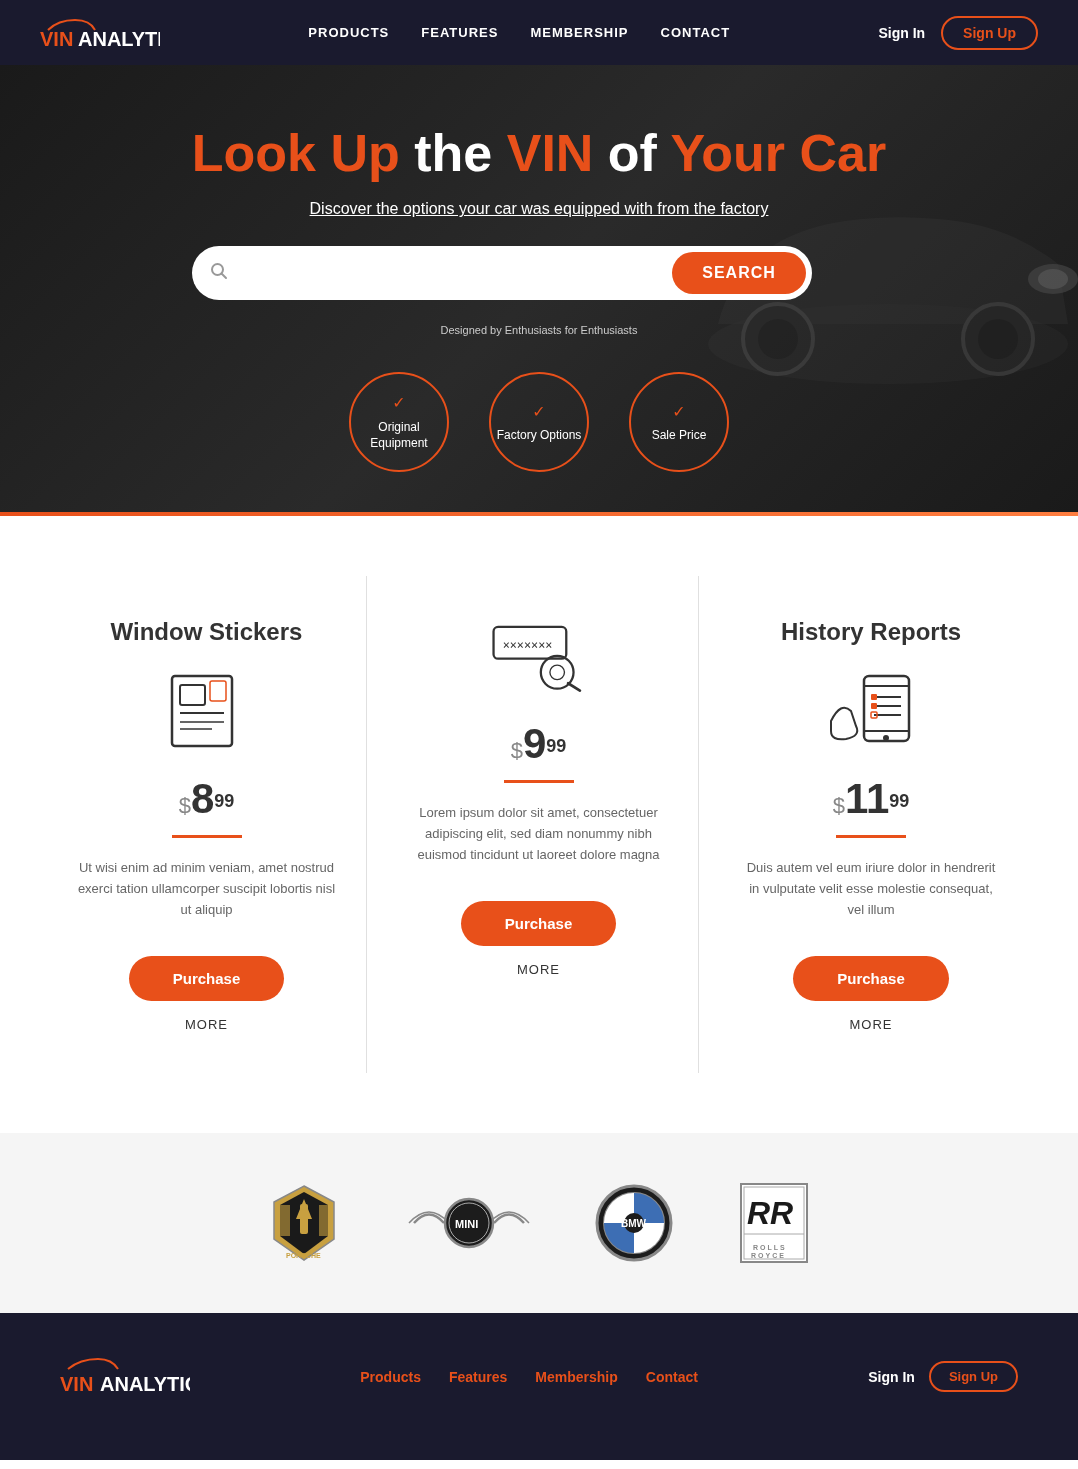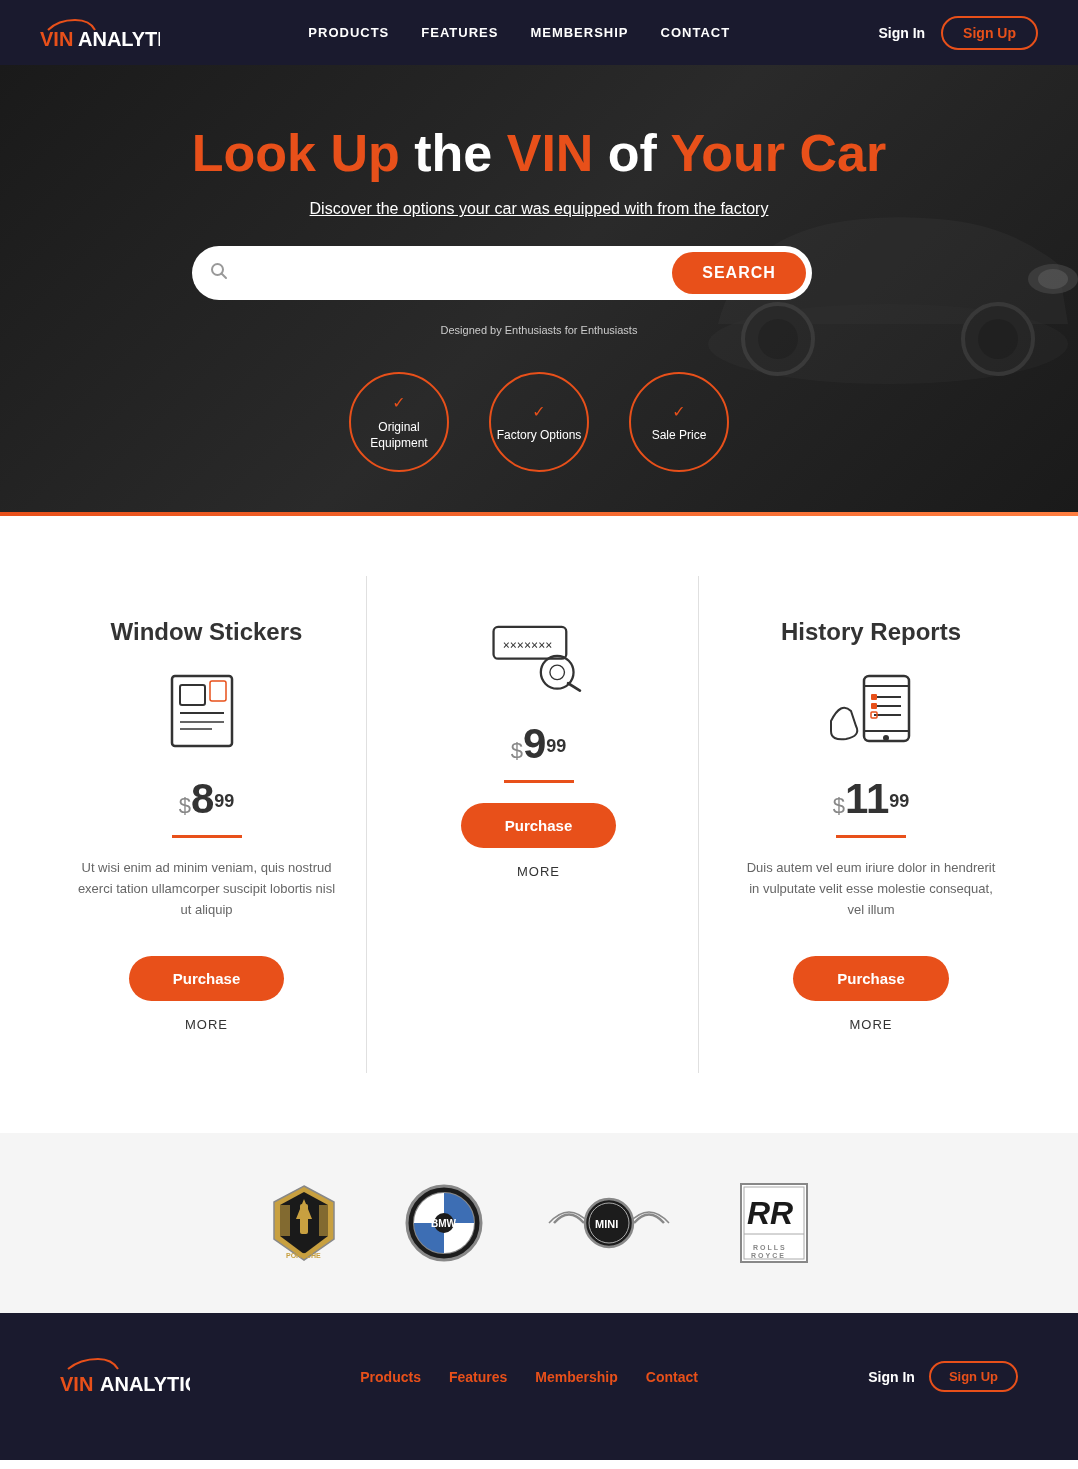--- a/index.html
+++ b/index.html
@@ -377,39 +377,40 @@
         <line x1="18" y1="42" x2="62" y2="42" stroke="#333" stroke-width="2"></line>
         <line x1="18" y1="51" x2="62" y2="51" stroke="#333" stroke-width="1.5"></line>
         <line x1="18" y1="58" x2="50" y2="58" stroke="#333" stroke-width="1.5"></line>
         <rect x="48" y="10" width="16" height="20" rx="2" fill="none" stroke="#e8501a" stroke-width="1.5"></rect>
       </svg>
     </div>
     <div class="product-price">
       <span class="dollar">$</span><span class="amount">8</span><sup class="cents" style="font-size:18px;font-weight:800;color:#333;vertical-align:super;">99</sup>
     </div>
     <div class="price-line"></div>
-    <p class="product-desc">Ut wisi enim ad minim veniam, quis nostrud exerci tation ullamcorper suscipit lobortis nisl ut aliquip</p>
+    <p class="product-desc">Ut wisi enim ad minim veniam, amet nostrud exerci tation ullamcorper suscipit lobortis nisl ut aliquip</p>
     <button class="btn-purchase">Purchase</button>
     <button class="btn-more">MORE</button>
   </div>
 
   <div class="product-card">
     <div class="product-icon">
       <svg width="110" height="80" viewBox="0 0 110 80">
         <rect x="5" y="8" width="80" height="35" rx="5" fill="none" stroke="#333" stroke-width="2.5"></rect>
         <text x="15" y="32" font-size="13" font-family="monospace" fill="#333">×××××××</text>
         <circle cx="75" cy="58" r="18" fill="none" stroke="#333" stroke-width="2.5"></circle>
         <line x1="87" y1="70" x2="100" y2="78" stroke="#333" stroke-width="3" stroke-linecap="round"></line>
         <circle cx="75" cy="58" r="8" fill="none" stroke="#333" stroke-width="1.5"></circle>
       </svg>
     </div>
     <div class="product-price">
       <span class="dollar">$</span><span class="amount">9</span><sup class="cents" style="font-size:18px;font-weight:800;color:#333;vertical-align:super;">99</sup>
     </div>
     <div class="price-line"></div>
+    <p class="product-desc">Lorem ipsum dolor sit amet, consectetuer adipiscing elit, sed diam nonummy nibh euismod tincidunt ut laoreet dolore magna</p>
     <button class="btn-purchase">Purchase</button>
     <button class="btn-more">MORE</button>
   </div>
 
   <div class="product-card">
     <h2 class="product-title">History Reports</h2>
     <div class="product-icon">
       <svg width="90" height="80" viewBox="0 0 90 80">
 
         <rect x="38" y="5" width="45" height="65" rx="5" fill="none" stroke="#333" stroke-width="2.5"></rect>
@@ -443,50 +444,50 @@
     <svg width="65" height="78" viewBox="0 0 65 78">
       <polygon points="32,2 62,18 62,55 32,76 2,55 2,18" fill="#c8a040" stroke="#888" stroke-width="1.5"></polygon>
       <polygon points="32,8 56,21 56,52 32,70 8,52 8,21" fill="#1a1a1a"></polygon>
 
       <rect x="28" y="20" width="8" height="30" rx="2" fill="#c8a040"></rect>
       <polygon points="32,15 24,35 40,35" fill="#c8a040"></polygon>
 
       <rect x="8" y="21" width="10" height="31" fill="#c8a040" opacity="0.6"></rect>
       <rect x="47" y="21" width="9" height="31" fill="#c8a040" opacity="0.6"></rect>
       <text x="14" y="74" font-size="7" fill="#c8a040" font-family="Arial" font-weight="bold">PORSCHE</text>
+    </svg>
+  </div>
+
+  <div class="brand-logo" style="width:130px;">
+    <svg width="130" height="55" viewBox="0 0 130 55">
+
+      <path d="M10 27 Q25 10 40 27" fill="none" stroke="#888" stroke-width="2.5"></path>
+      <path d="M5 27 Q25 5 45 27" fill="none" stroke="#888" stroke-width="1.5"></path>
+      <path d="M120 27 Q105 10 90 27" fill="none" stroke="#888" stroke-width="2.5"></path>
+      <path d="M125 27 Q105 5 85 27" fill="none" stroke="#888" stroke-width="1.5"></path>
+
+      <circle cx="65" cy="27" r="24" fill="#1c1c1c" stroke="#888" stroke-width="2.5"></circle>
+      <circle cx="65" cy="27" r="20" fill="#1c1c1c" stroke="#aaa" stroke-width="1"></circle>
+      <text x="51" y="32" font-size="11" fill="#fff" font-family="Arial" font-weight="900">MINI</text>
     </svg>
   </div>
 
   <div class="brand-logo">
     <svg width="78" height="78" viewBox="0 0 78 78">
       <circle cx="39" cy="39" r="37" fill="#1c1c1c" stroke="#888" stroke-width="3"></circle>
       <circle cx="39" cy="39" r="30" fill="none" stroke="#888" stroke-width="2"></circle>
       <path d="M39 9 A30 30 0 0 1 69 39 L39 39 Z" fill="#3d6eb4"></path>
       <path d="M9 39 A30 30 0 0 1 39 9 L39 39 Z" fill="#fff"></path>
       <path d="M39 69 A30 30 0 0 1 9 39 L39 39 Z" fill="#3d6eb4"></path>
       <path d="M69 39 A30 30 0 0 1 39 69 L39 39 Z" fill="#fff"></path>
       <circle cx="39" cy="39" r="10" fill="#1c1c1c"></circle>
       <text x="26" y="43" font-size="10" fill="#fff" font-family="Arial" font-weight="bold">BMW</text>
     </svg>
   </div>
 
-  <div class="brand-logo" style="width:130px;">
-    <svg width="130" height="55" viewBox="0 0 130 55">
-
-      <path d="M10 27 Q25 10 40 27" fill="none" stroke="#888" stroke-width="2.5"></path>
-      <path d="M5 27 Q25 5 45 27" fill="none" stroke="#888" stroke-width="1.5"></path>
-      <path d="M120 27 Q105 10 90 27" fill="none" stroke="#888" stroke-width="2.5"></path>
-      <path d="M125 27 Q105 5 85 27" fill="none" stroke="#888" stroke-width="1.5"></path>
-
-      <circle cx="65" cy="27" r="24" fill="#1c1c1c" stroke="#888" stroke-width="2.5"></circle>
-      <circle cx="65" cy="27" r="20" fill="#1c1c1c" stroke="#aaa" stroke-width="1"></circle>
-      <text x="51" y="32" font-size="11" fill="#fff" font-family="Arial" font-weight="900">MINI</text>
-    </svg>
-  </div>
-
   <div class="brand-logo">
     <svg width="70" height="82" viewBox="0 0 70 82">
       <rect x="2" y="2" width="66" height="78" fill="#fff" stroke="#888" stroke-width="2"></rect>
       <rect x="5" y="5" width="60" height="72" fill="#fff" stroke="#aaa" stroke-width="1"></rect>
 
       <text x="8" y="42" font-size="32" fill="#1a1a1a" font-family="Arial" font-weight="900" font-style="italic">RR</text>
       <text x="14" y="68" font-size="7" fill="#888" font-family="Arial" font-weight="bold" letter-spacing="2">ROLLS</text>
       <text x="12" y="76" font-size="7" fill="#888" font-family="Arial" font-weight="bold" letter-spacing="2">ROYCE</text>
       <line x1="5" y1="52" x2="65" y2="52" stroke="#aaa" stroke-width="1"></line>
     </svg>

